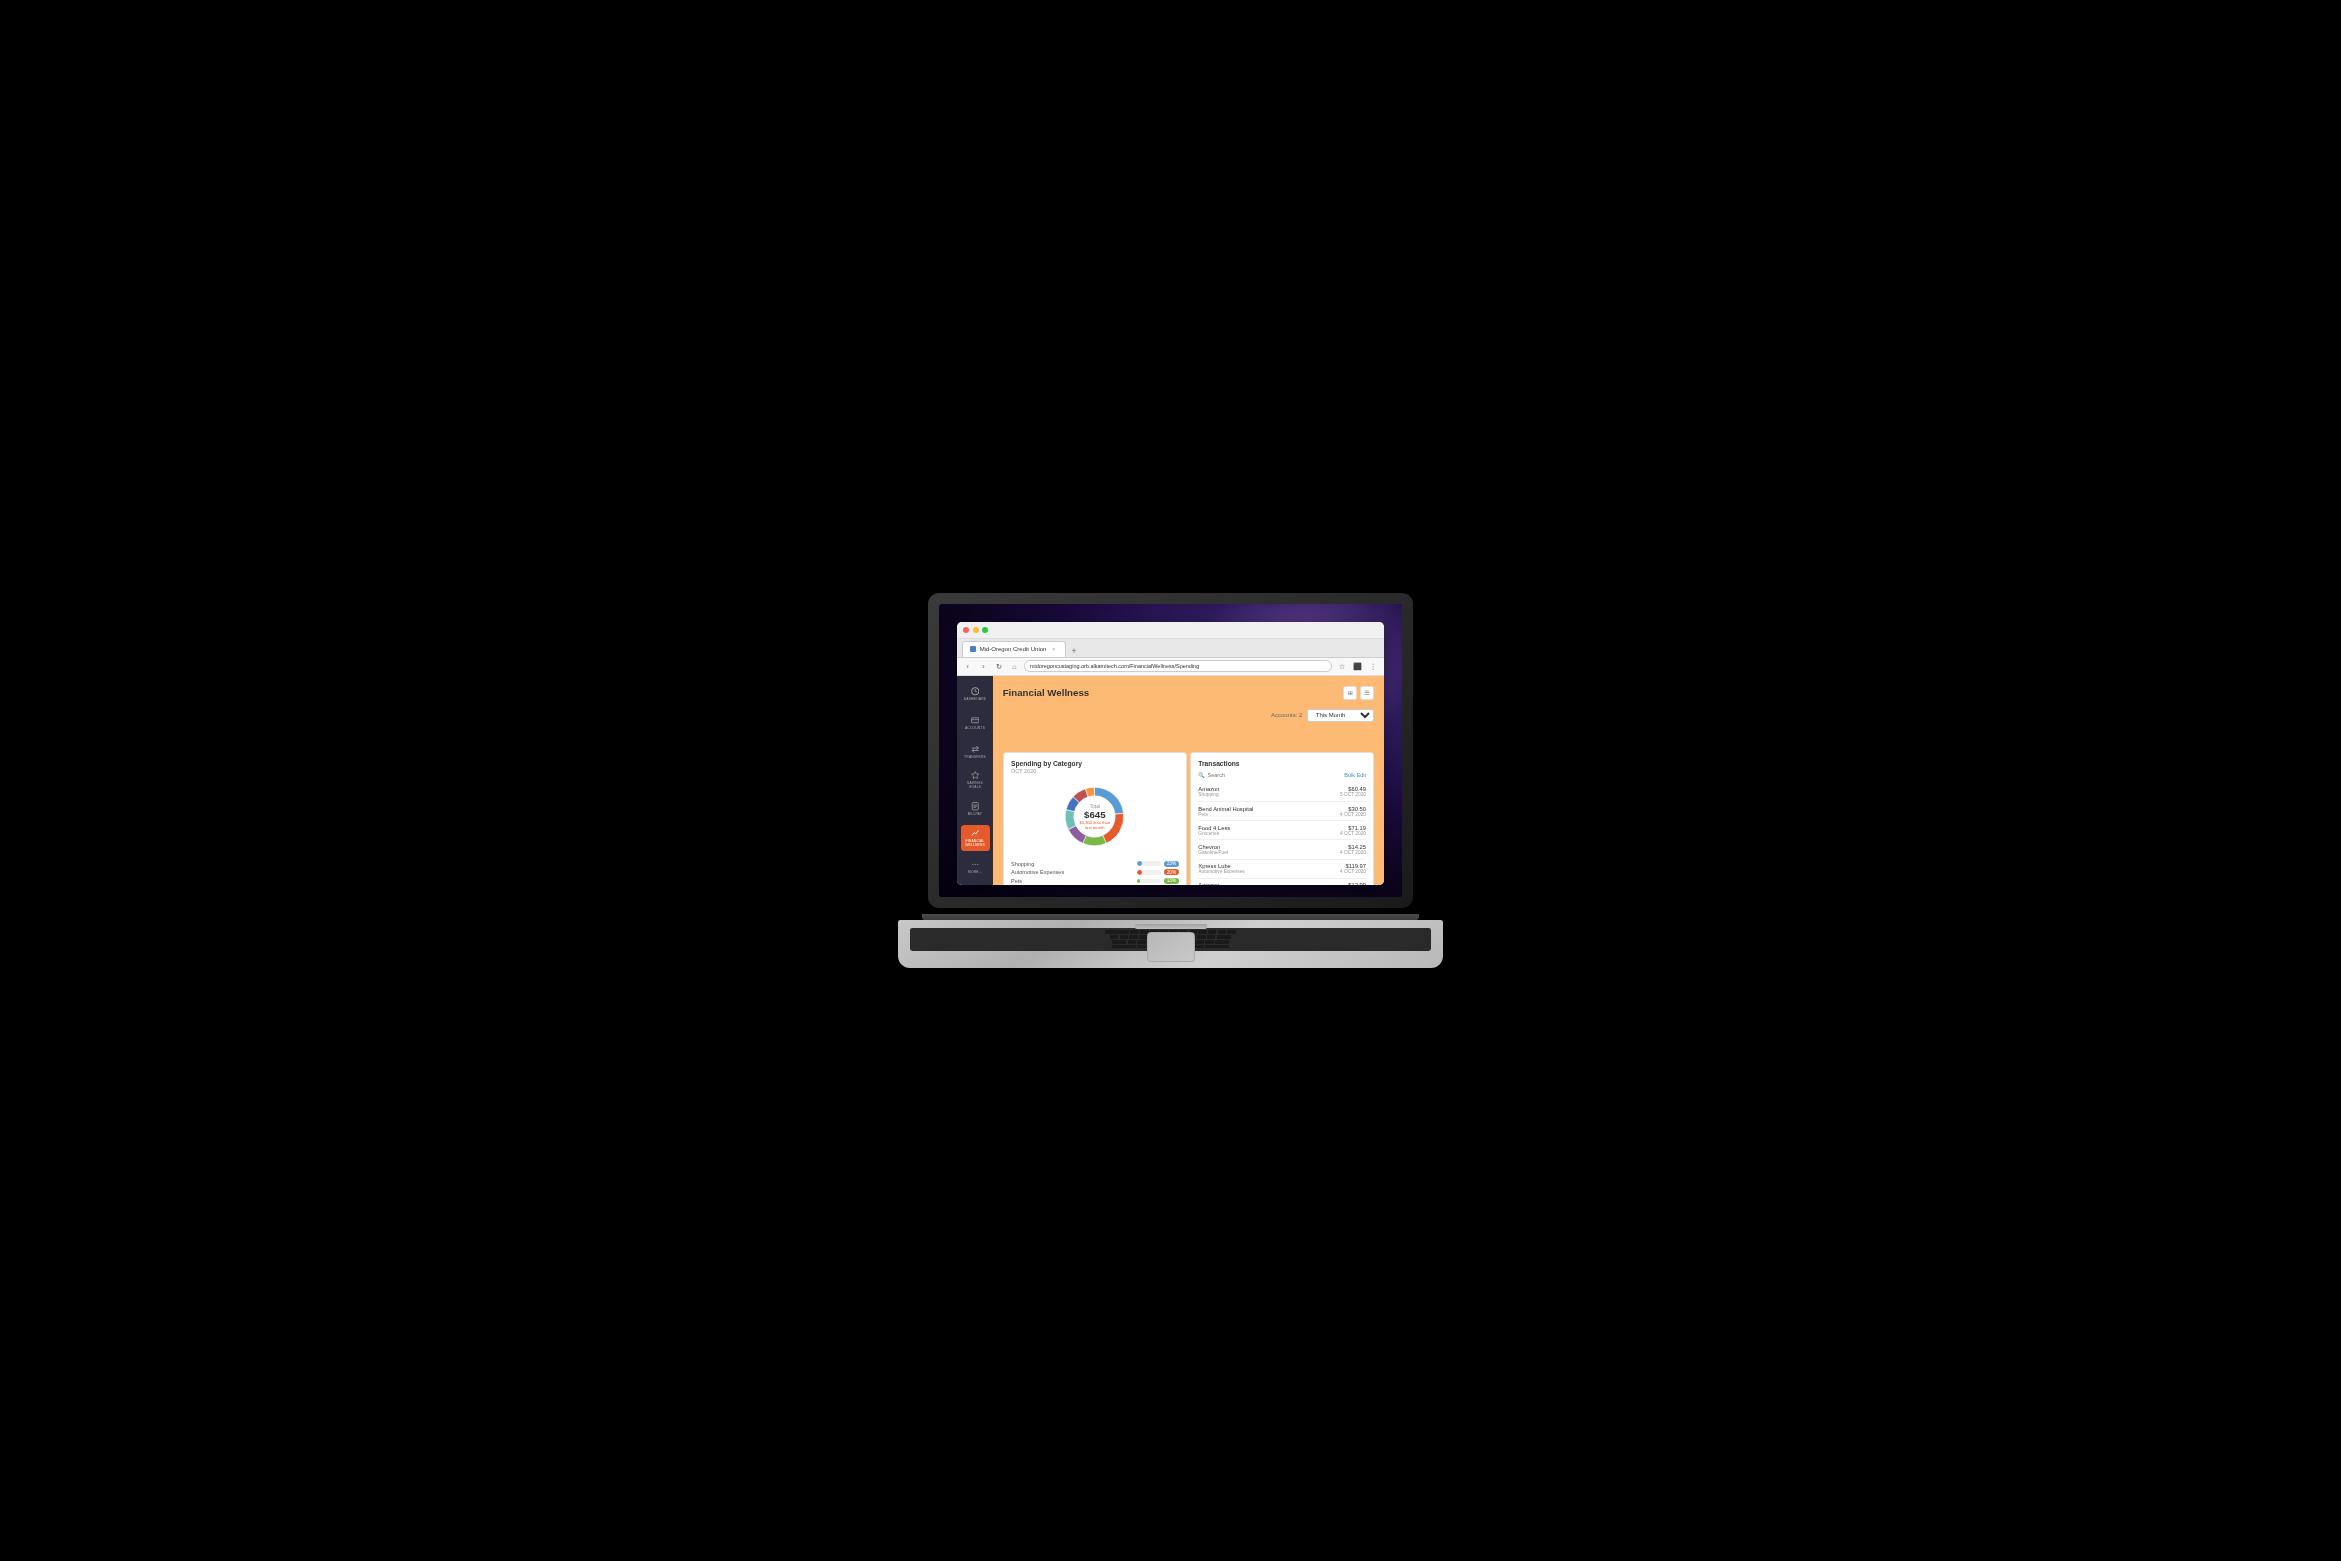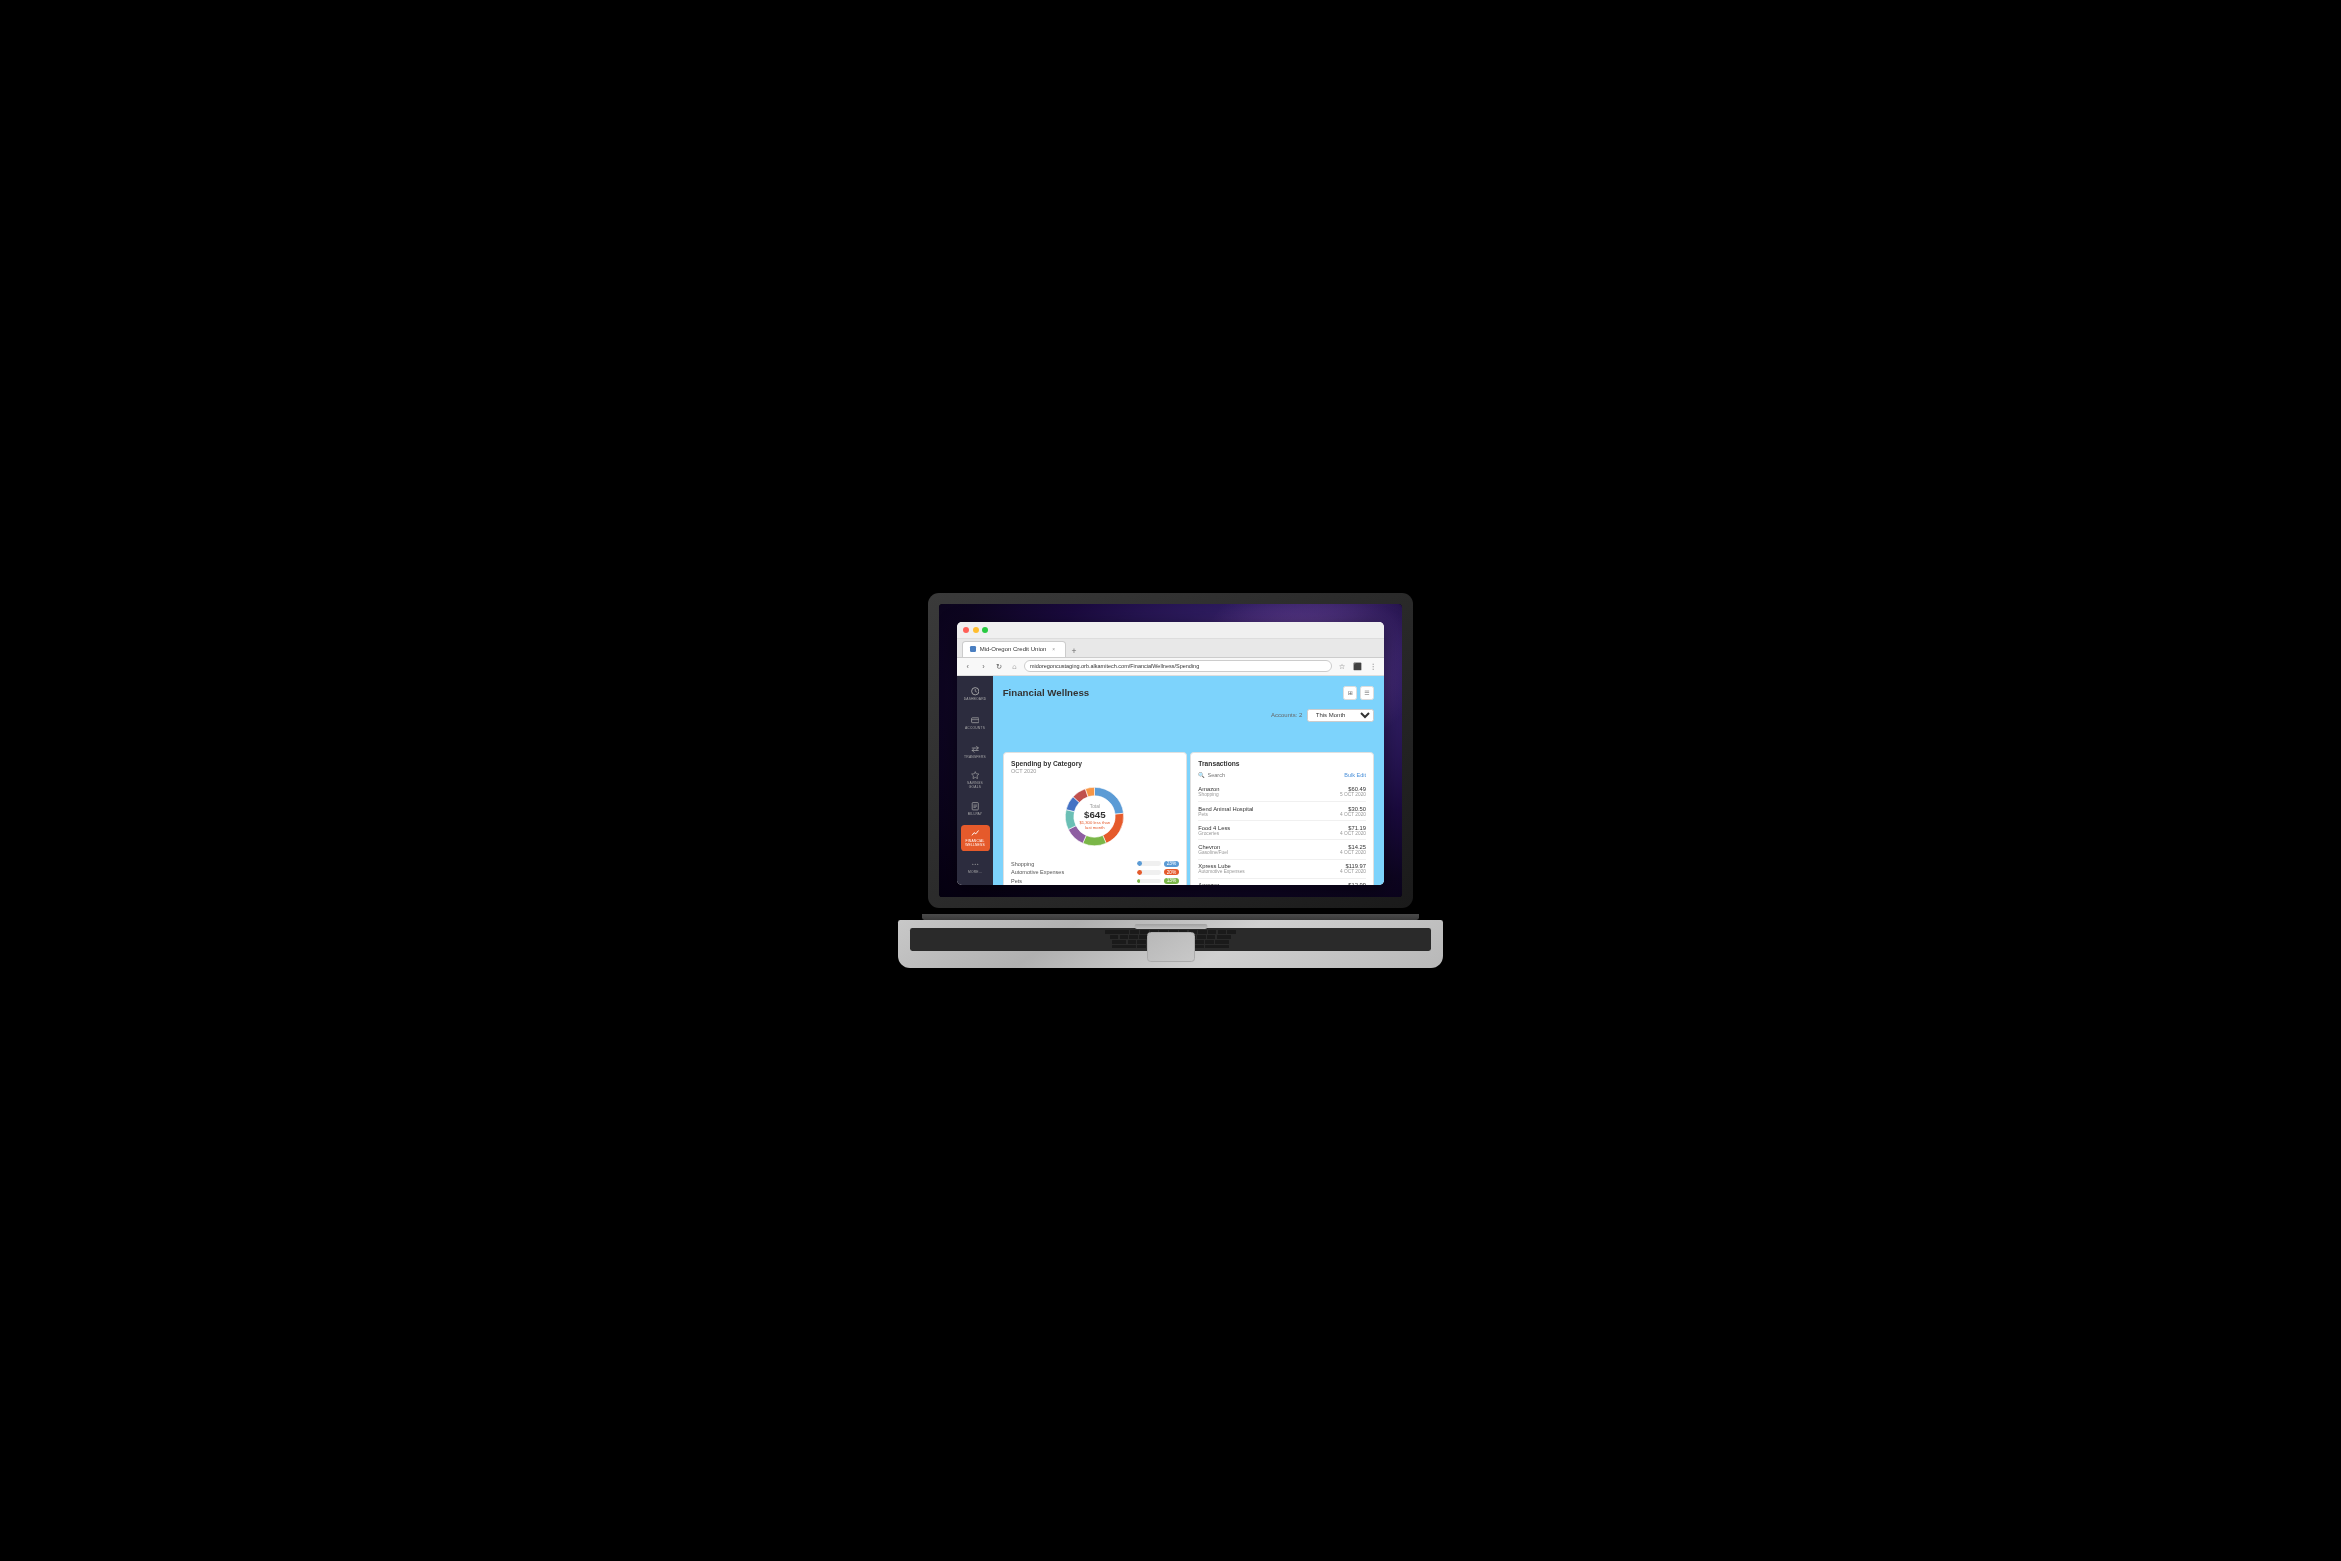--- a/index.html
+++ b/index.html
@@ -221,21 +221,21 @@
     }
 
     .sidebar-item.active .sidebar-label,
     .sidebar-item.active-blue .sidebar-label {
       color: #fff;
     }
 
     
     .main-content {
       flex: 1;
-      background: #7dd3fc;
+      background: #fdba74;
       overflow-y: auto;
       padding: 9.7px;
     }
 
     .page-header {
       display: flex;
       justify-content: space-between;
       align-items: center;
       margin-bottom: 8.5px;
     }

